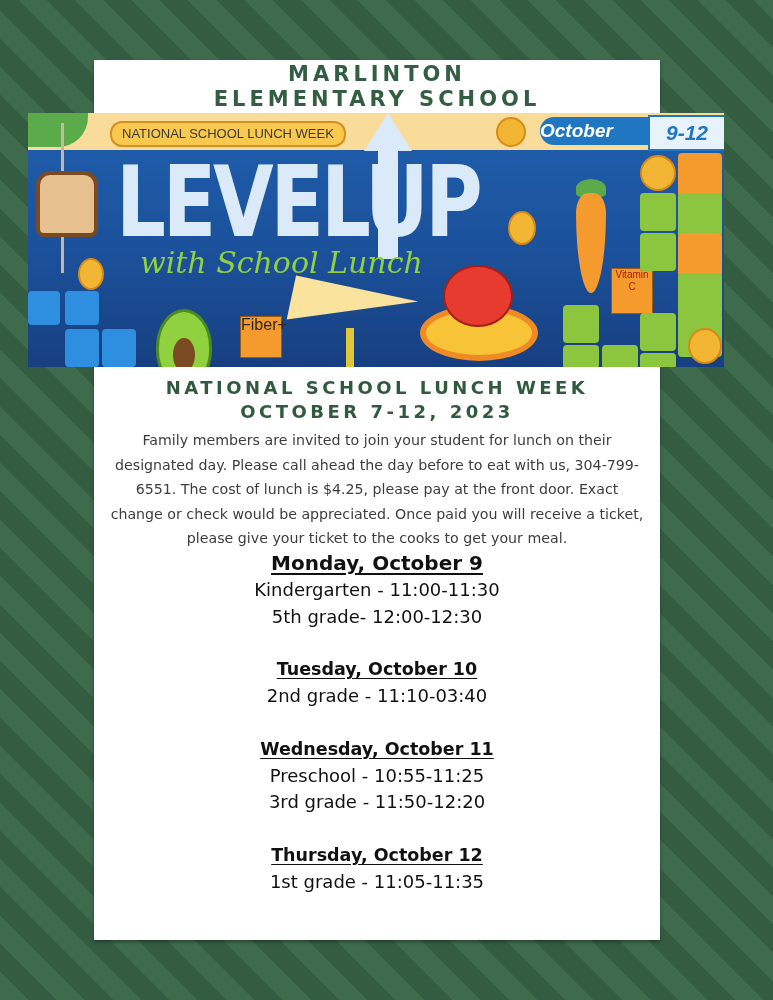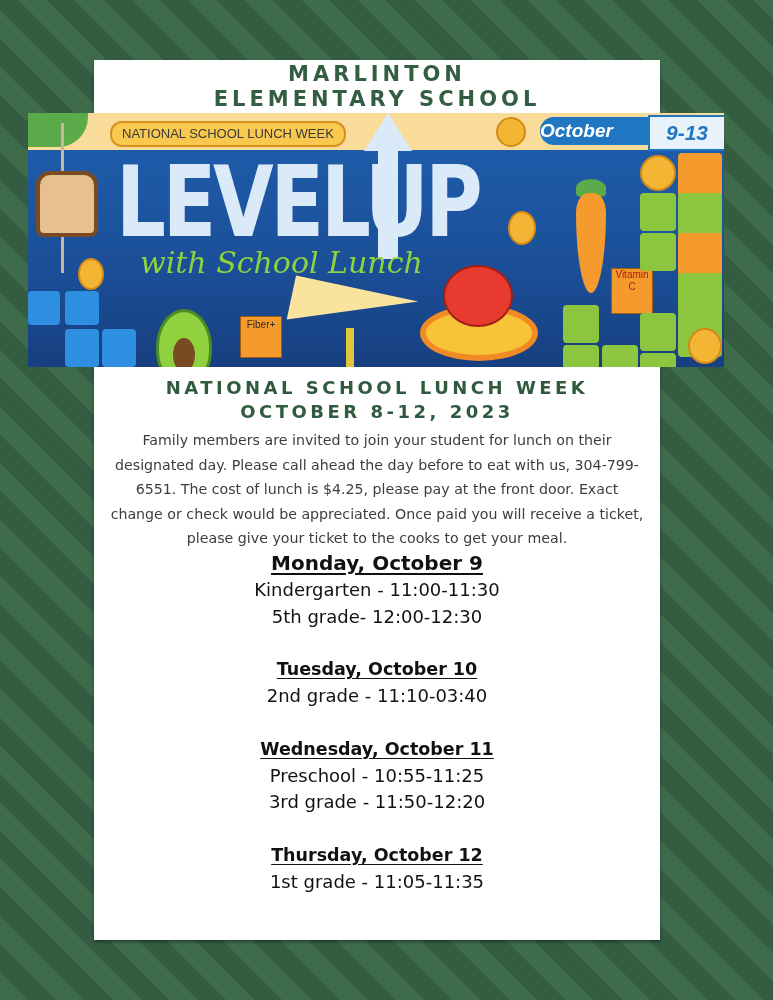--- a/index.html
+++ b/index.html
@@ -89,21 +89,21 @@
       position: absolute; left: 392px; top: 192px; width: 106px; height: 44px; background: #f7c438;
       border: 6px solid #f08a24; border-radius: 50%;
     }
     .carrot {
       position: absolute; left: 548px; top: 80px; width: 30px; height: 100px; background: #f59a2c;
       border-radius: 40% 40% 50% 50% / 20% 20% 80% 80%;
     }
     .carrot-top { position: absolute; left: 548px; top: 66px; width: 30px; height: 18px; background: #5bab4a; border-radius: 50% 50% 20% 20%; }
     .fiber-box {
       position: absolute; left: 212px; top: 203px; width: 40px; height: 40px; background: #f59a2c;
-      border: 1px solid #9a5a12; font-size: 10px; color: #2a2a2a; text-align: center; line-height: 16px;
+      border: 1px solid #9a5a12; font-size: 16px; color: #2a2a2a; text-align: right; line-height: 16px;
     }
     .vitc-box {
       position: absolute; left: 583px; top: 155px; width: 40px; height: 44px; background: #f59a2c;
       border: 1px solid #9a5a12; font-size: 10px; color: #a51f17; text-align: center; line-height: 12px;
     }
     .subtitle {
       position: absolute; left: 94px; top: 376px; width: 566px; text-align: center; color: #2f5a3d;
       font-weight: bold; font-size: 18px; letter-spacing: 3.5px; line-height: 24px;
       font-family: "DejaVu Sans", sans-serif;
     }
@@ -134,21 +134,21 @@
   <div>ELEMENTARY SCHOOL</div>
 </div>
 
 <div class="banner">
   <div class="banner-top"></div>
   <div class="tree"></div>
   <div class="rope"></div>
   <div class="toast"></div>
   <div class="nslw-pill">NATIONAL SCHOOL LUNCH WEEK</div>
   <div class="date-pill">October</div>
-  <div class="date-box">9-13</div>
+  <div class="date-box">9-12</div>
   <div class="arrow-stem"></div>
   <div class="arrow"></div>
   <div class="levelup">LEVELUP</div>
   <div class="tagline">with School Lunch</div>
 
   <div class="coin" style="left:50px;top:145px;width:22px;height:28px;"></div>
   <div class="coin" style="left:480px;top:98px;width:24px;height:30px;"></div>
   <div class="coin" style="left:468px;top:4px;width:26px;height:26px;"></div>
   <div class="coin" style="left:612px;top:42px;width:32px;height:32px;"></div>
 
@@ -179,21 +179,21 @@
   <div class="tile green" style="left:650px;top:200px;"></div>
   <div class="tile green" style="left:535px;top:192px;width:36px;height:38px;"></div>
   <div class="tile green" style="left:535px;top:232px;width:36px;height:24px;"></div>
   <div class="tile green" style="left:574px;top:232px;width:36px;height:24px;"></div>
   <div class="tile green" style="left:612px;top:240px;width:36px;height:16px;"></div>
   <div class="coin" style="left:660px;top:215px;width:30px;height:32px;"></div>
 </div>
 
 <div class="subtitle">
   <div>NATIONAL SCHOOL LUNCH WEEK</div>
-  <div>OCTOBER 8-12, 2023</div>
+  <div>OCTOBER 7-12, 2023</div>
 </div>
 
 <div class="intro">Family members are invited to join your student for lunch on their designated day. Please call ahead the day before to eat with us, 304-799-6551.  The cost of lunch is $4.25, please pay at the front door. Exact change or check would be appreciated. Once paid you will receive a ticket, please give your ticket to the cooks to get your meal.</div>
 
 <div class="schedule">
   <div class="day">
     <div class="day-title big">Monday, October 9</div>
     <div class="slot">Kindergarten - 11:00-11:30</div>
     <div class="slot">5th grade- 12:00-12:30</div>
   </div>

